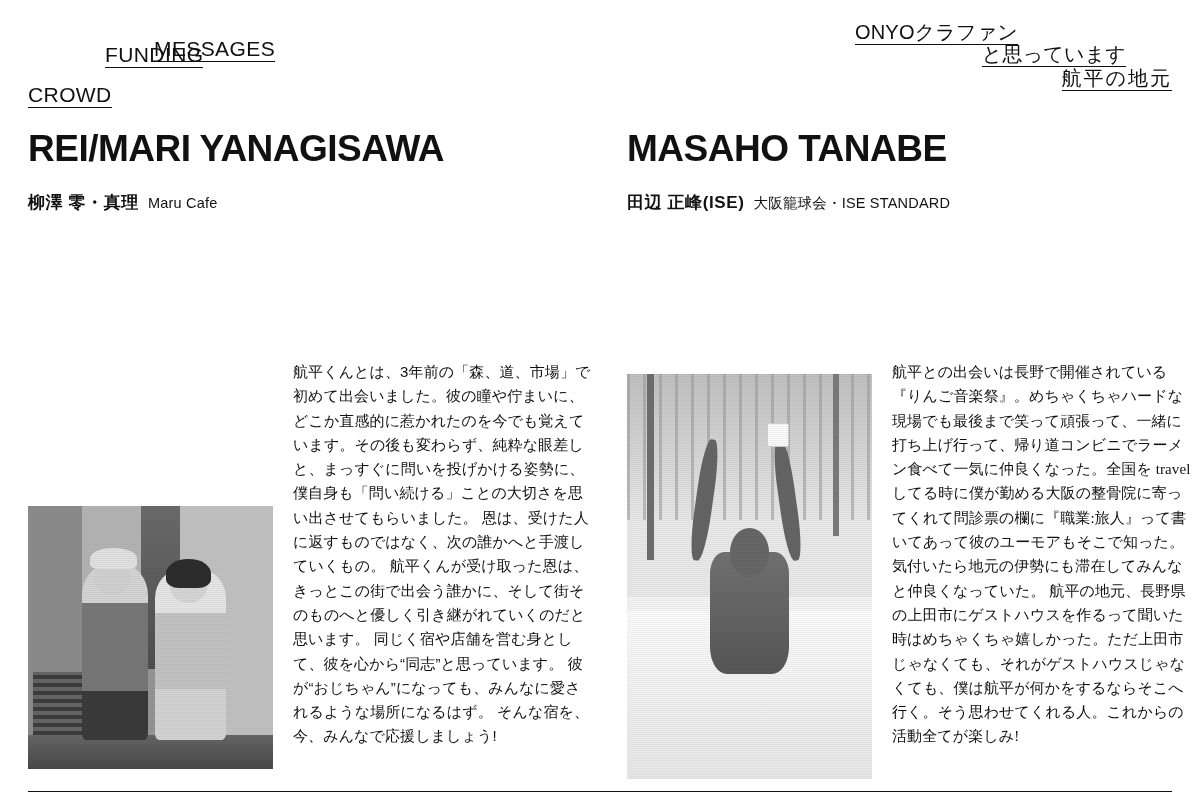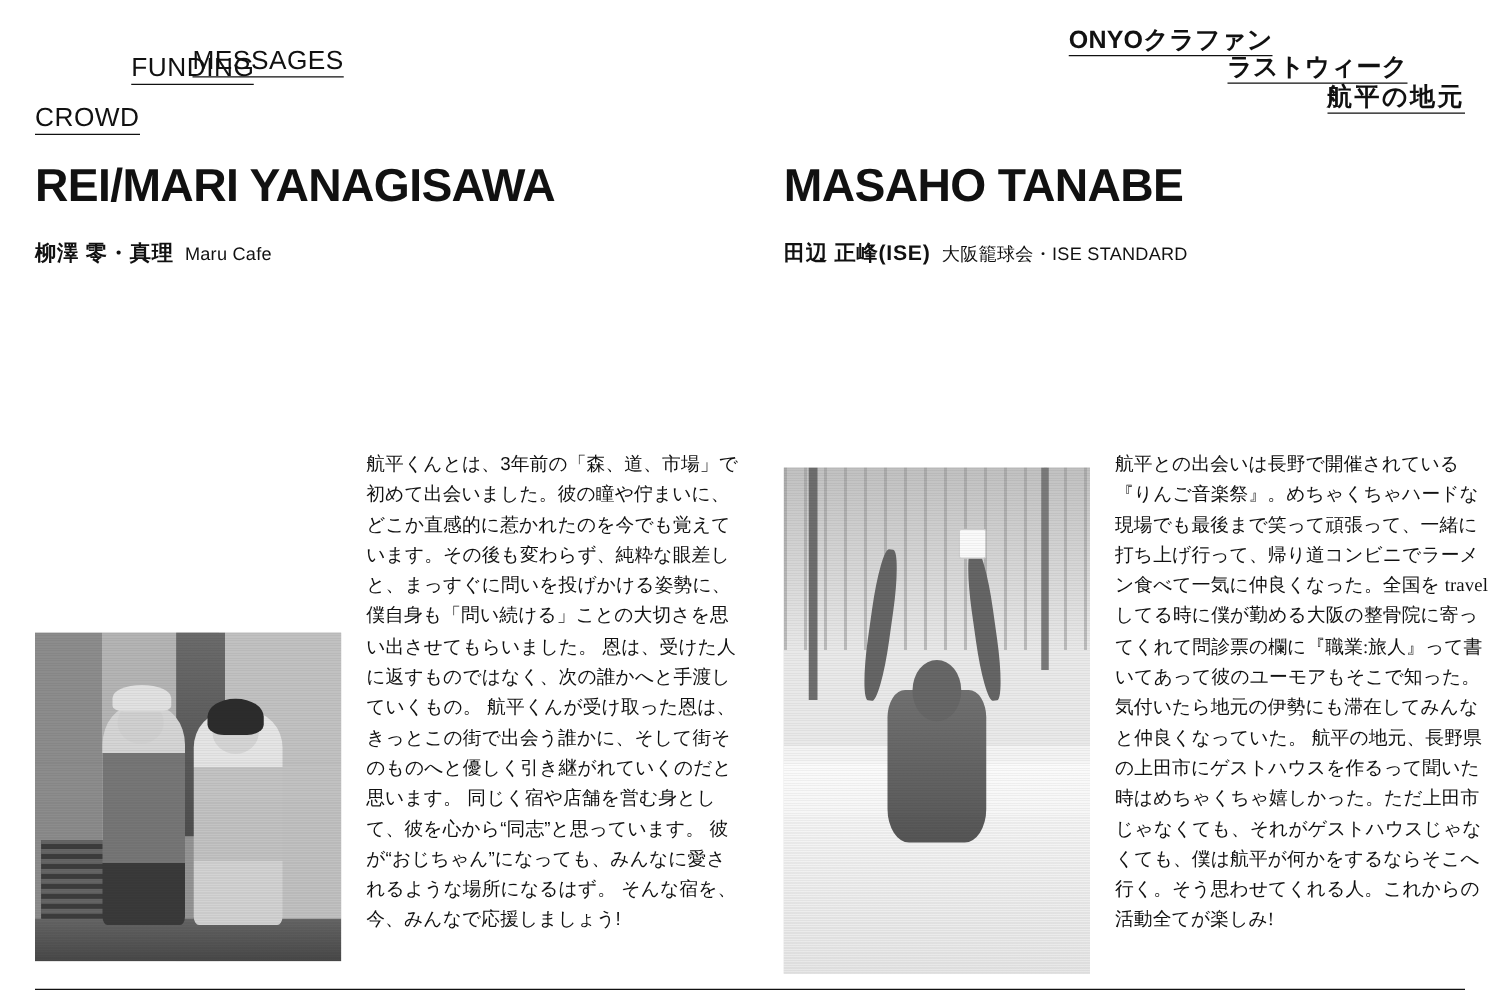--- a/index.html
+++ b/index.html
@@ -38,21 +38,20 @@
   .hl-messages { left: 126px; top: 16px; }
   .hl-funding  { left: 41px;  top: 22px; margin-left: 36px; }
   .hl-crowd    { left: 0px;   top: 62px; }
 
   .header-right {
     position: absolute;
     right: 28px;
     top: 22px;
     width: 420px;
     height: 70px;
-    font-weight: bold;
   }
   .hr-word {
     position: absolute;
     font-size: 20px;
     letter-spacing: 0.2px;
     line-height: 1;
     border-bottom: 1.5px solid #111;
     padding-bottom: 2px;
     white-space: nowrap;
     right: 0;
@@ -238,21 +237,21 @@
 <div class="page">
 
   <div class="header-left">
     <div class="hl-word hl-messages">MESSAGES</div>
     <div class="hl-word hl-funding">FUNDING</div>
     <div class="hl-word hl-crowd">CROWD</div>
   </div>
 
   <div class="header-right">
     <div class="hr-word hr-onyo">ONYOクラファン</div>
-    <div class="hr-word hr-last">ラストウィーク</div>
+    <div class="hr-word hr-last">と思っています</div>
     <div class="hr-word hr-msg">航平の地元</div>
   </div>
 
   <div class="col col-left">
     <h1 class="name-en">REI/MARI YANAGISAWA</h1>
     <div class="name-row">
       <span class="name-ja">柳澤 零・真理</span>
       <span class="affil">Maru Cafe</span>
     </div>
   </div>

